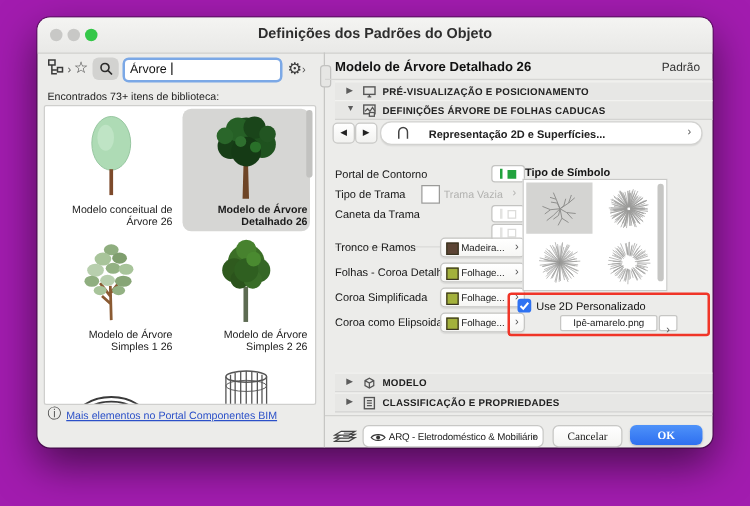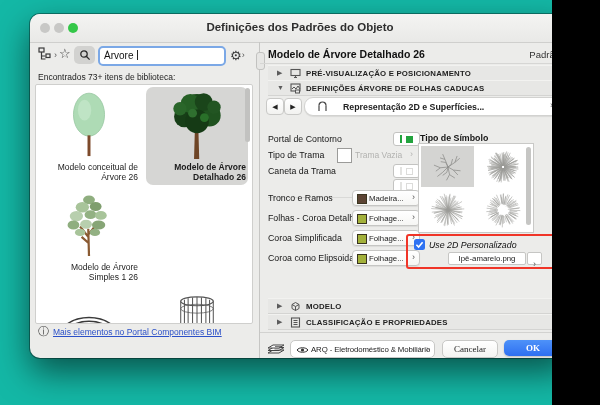--- a/index.html
+++ b/index.html
@@ -1,17 +1,17 @@
 <!DOCTYPE html>
 <html><head>
 <meta charset="utf-8">
 <style>
   html,body{margin:0;padding:0;}
   body{width:600px;height:405px;background:#000;font-family:"Liberation Sans","DejaVu Sans",sans-serif;-webkit-font-smoothing:antialiased;}
-  .stage{position:relative;width:552px;height:405px;background:#14b8a6;overflow:hidden;}
+  .stage{position:relative;width:600px;height:405px;background:#a21caf;overflow:hidden;}
   .window{position:absolute;left:30px;top:14px;width:540px;height:344px;background:#ececea;border-radius:10px;overflow:hidden;box-shadow:0 14px 34px rgba(0,0,0,.55), 0 0 0 1px rgba(0,0,0,.35);}
   .titlebar{position:absolute;left:0;top:0;right:0;height:28px;background:linear-gradient(#f4f4f2,#e9e9e7);border-bottom:1px solid #cfcfcd;}
   .title{position:absolute;left:0;right:0;top:7px;text-align:center;font-size:11.5px;font-weight:bold;color:#2e2e2e;}
   .light{position:absolute;top:9px;width:10px;height:10px;border-radius:50%;}
   
   .leftpane{position:absolute;left:0;top:28px;width:229px;bottom:0;}
   .vdivider{position:absolute;left:229px;top:28px;bottom:0;width:1px;background:#c6c6c4;}
   .divhandle{position:absolute;left:226px;top:38px;width:7px;height:16px;border-radius:3px;background:#e6e6e4;border:1px solid #c2c2c0;}
   .toolbar{position:absolute;left:0;top:2px;right:0;height:24px;}
   .tb-item{position:absolute;top:2px;color:#3a3a3a;}
@@ -55,21 +55,21 @@
   .matsw{position:absolute;left:4px;top:2.5px;width:8px;height:8px;border:1px solid #3a3420;}
   .mattext{position:absolute;left:16px;top:2.5px;font-size:7.8px;color:#222;}
   .matchev{position:absolute;right:4px;top:2px;}
   .symtitle{position:absolute;left:160px;top:91px;font-size:8.8px;font-weight:bold;color:#161616;}
   .symbox{position:absolute;left:158px;top:101px;width:114px;height:88px;background:#fff;border:1px solid #c9c9c7;}
   .symcell{position:absolute;width:53px;height:41px;display:flex;align-items:center;justify-content:center;}
   .symcell.sel{background:#d4d4d2;}
   .symscroll{position:absolute;right:2px;top:3px;width:5px;height:78px;border-radius:3px;background:#c6c6c4;}
   .redbox{position:absolute;left:146px;top:192px;width:158px;height:31px;border:2px solid #f03528;border-radius:3px;}
   .cbx{position:absolute;left:6px;top:3px;width:11px;height:11px;background:#2e72f2;border-radius:2.5px;}
-  .cbxlabel{position:absolute;left:21px;top:4px;font-size:8.8px;color:#111;white-space:nowrap;font-style:italic;}
+  .cbxlabel{position:absolute;left:21px;top:4px;font-size:8.8px;color:#111;white-space:nowrap;}
   .filefield{position:absolute;left:40px;top:16px;width:76px;height:11px;background:#fff;border:1px solid #c6c6c4;border-radius:2px;font-size:7.8px;color:#222;text-align:center;line-height:11px;}
   .filebtn{position:absolute;left:119px;top:16px;width:13px;height:11px;background:#fff;border:1px solid #c6c6c4;border-radius:2px;text-align:center;}
   .footer{position:absolute;left:0;right:0;top:290px;bottom:0;border-top:1px solid #d2d2d0;}
   .layerdrop{position:absolute;left:30px;top:7px;width:143px;height:16px;background:#fff;border:1px solid #c8c8c6;border-radius:5px;}
   .ldtext{position:absolute;left:20px;top:3.5px;font-size:7.8px;color:#222;white-space:nowrap;letter-spacing:-.1px;}
   .btn{position:absolute;top:7px;height:16px;border-radius:5px;font-size:9px;text-align:center;line-height:16px;font-family:Liberation Serif, serif;}
   .btn-cancel{left:182px;width:54px;background:linear-gradient(#fff,#f4f4f2);border:1px solid #c8c8c6;color:#222;}
   .btn-ok{left:244px;width:58px;background:linear-gradient(#4e92f9,#2e6ff0);color:#fff;font-weight:bold;box-shadow:0 1px 2px rgba(0,0,0,.2);}
   svg{display:block;}
 </style>
@@ -152,20 +152,34 @@
             <ellipse cx="52" cy="36" rx="8" ry="6" fill="#93b183"></ellipse>
             <ellipse cx="66" cy="37" rx="8" ry="6" fill="#a8c49a"></ellipse>
             <ellipse cx="29" cy="50" rx="8" ry="6" fill="#8fae7f"></ellipse>
             <ellipse cx="46" cy="49" rx="8" ry="6" fill="#b8cfae"></ellipse>
             <ellipse cx="63" cy="50" rx="9" ry="6" fill="#87a576"></ellipse>
             <ellipse cx="38" cy="60" rx="7" ry="5" fill="#a8c49a"></ellipse>
             <ellipse cx="58" cy="60" rx="7" ry="5" fill="#93b183"></ellipse>
           </svg>
           <div class="liblabel">Modelo de Árvore Simples 1 26</div>
         </div>
+        <div class="libcell" style="left:110px;top:102px;">
+          <svg class="thumb" viewBox="0 0 100 100">
+            <rect x="47" y="56" width="5" height="38" fill="#5d6b52"></rect>
+            <circle cx="50" cy="30" r="20" fill="#3b6e26"></circle>
+            <circle cx="37" cy="38" r="13" fill="#2f5a1e"></circle>
+            <circle cx="63" cy="38" r="13" fill="#356726"></circle>
+            <circle cx="50" cy="16" r="11" fill="#47822e"></circle>
+            <circle cx="43" cy="48" r="10" fill="#2b531c"></circle>
+            <circle cx="57" cy="48" r="10" fill="#396c28"></circle>
+            <circle cx="50" cy="38" r="13" fill="#2f5f20"></circle>
+            <circle cx="58" cy="26" r="8" fill="#4a8a30"></circle>
+          </svg>
+          <div class="liblabel">Modelo de Árvore Simples 2 26</div>
+        </div>
 
         <div class="libcell" style="left:2px;top:202px;">
           <svg class="thumb" viewBox="0 0 100 100">
             <path d="M8 70 A42 30 0 0 1 92 70" fill="none" stroke="#3a3a3a" stroke-width="2"></path>
             <path d="M14 70 A36 25 0 0 1 86 70" fill="none" stroke="#3a3a3a" stroke-width="2"></path>
             <path d="M20 70 A30 21 0 0 1 80 70" fill="none" stroke="#3a3a3a" stroke-width="2"></path>
             <path d="M26 70 A24 17 0 0 1 74 70" fill="none" stroke="#3a3a3a" stroke-width="2"></path>
             <path d="M32 70 A18 13 0 0 1 68 70 Z" fill="#2e2e2e"></path>
           </svg>
 

